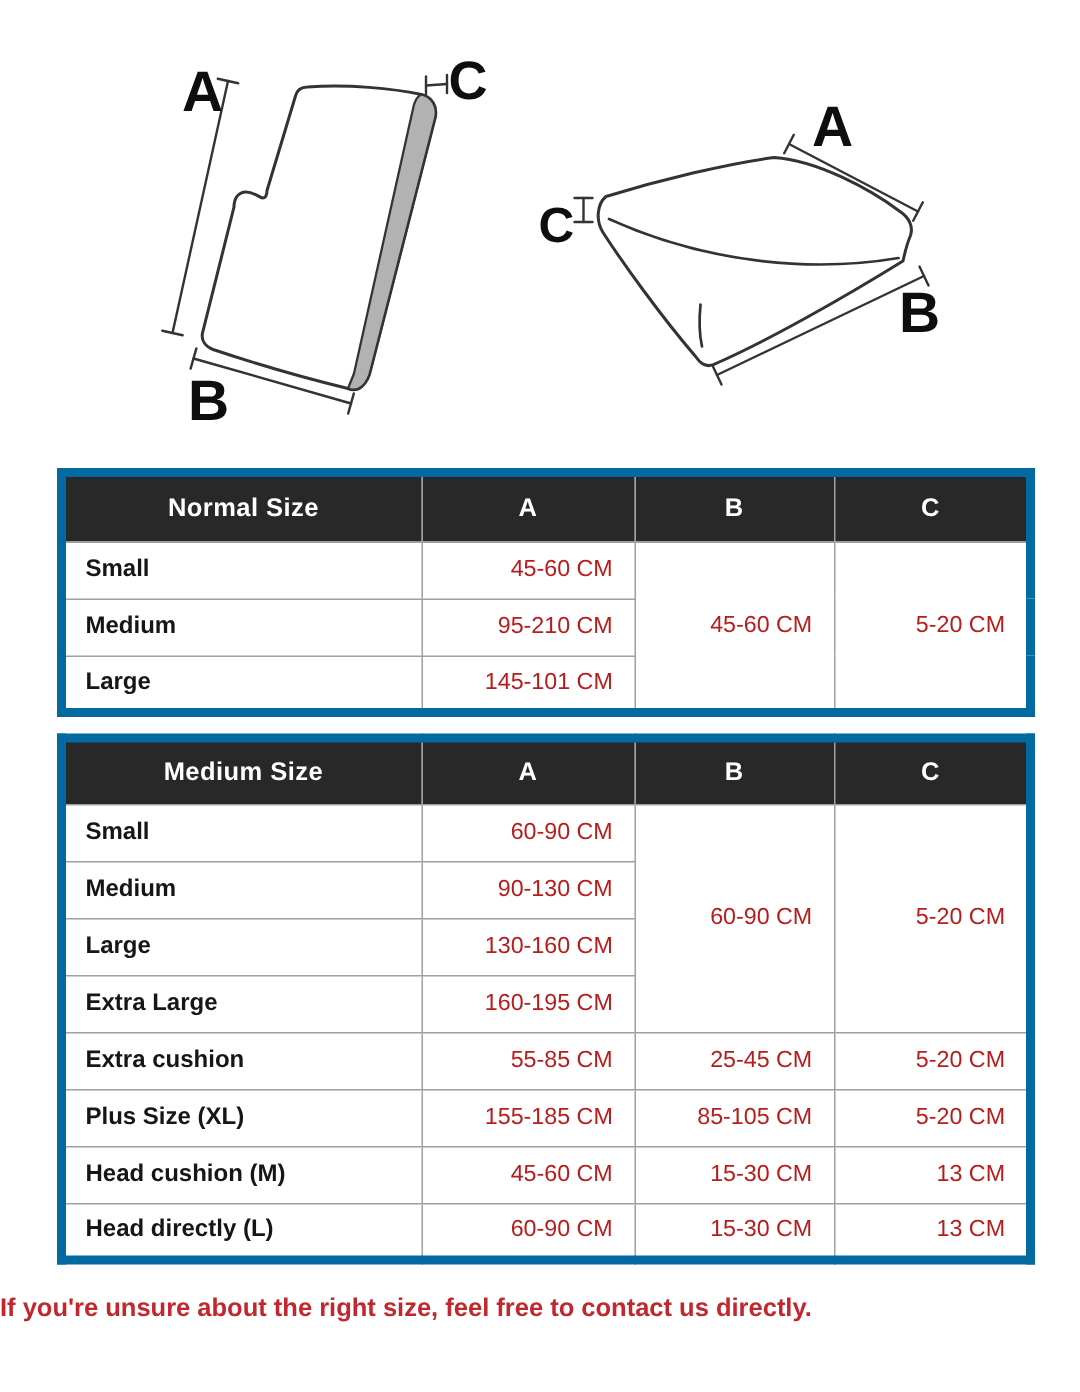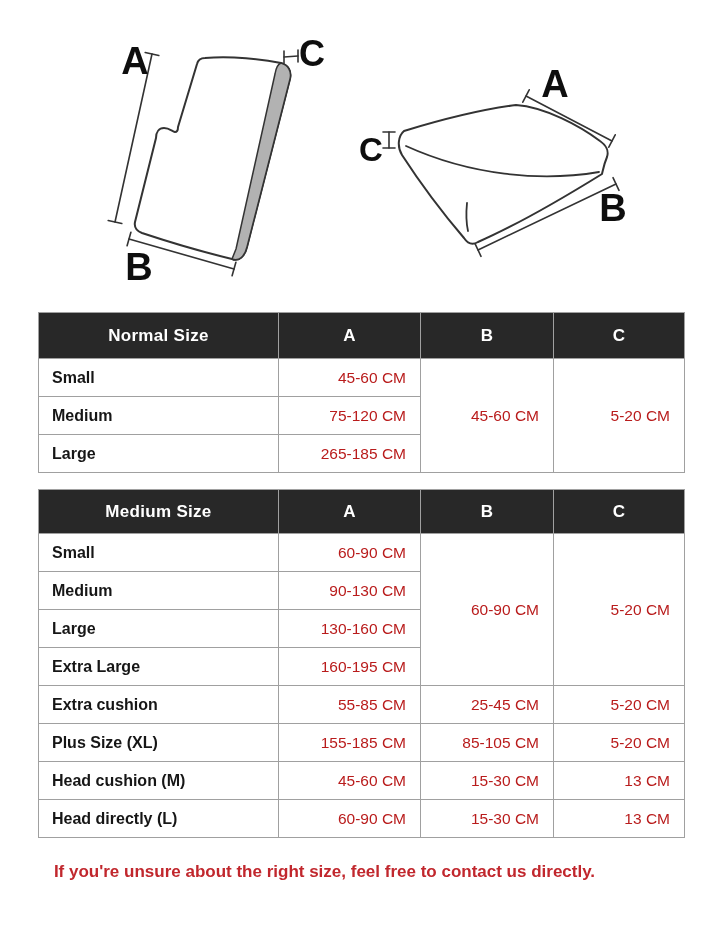--- a/index.html
+++ b/index.html
@@ -20,21 +20,21 @@
     font-family: "Liberation Sans", sans-serif;
     font-weight: bold;
     fill: #0e0e0e;
   }
   .size-table {
     position: absolute;
     left: 38px;
     border-collapse: collapse;
     table-layout: fixed;
     width: 646px;
-    border: 1px solid #0369a1;
+    border: 6px solid #0369a1;
     background: #ffffff;
   }
   .size-table th, .size-table td {
     border: 1px solid #a0a0a0;
     vertical-align: middle;
     box-sizing: border-box;
   }
   .size-table thead th {
     background: #282828;
     color: #ffffff;
@@ -59,21 +59,21 @@
     font-size: 15.5px;
     color: #b91c1c;
     text-align: right;
     padding-right: 14px;
     font-weight: normal;
   }
   .footer-note {
     position: absolute;
     left: 0; top: 862px;
     width: 649px;
-    text-align: center;
+    text-align: left;
     font-size: 17px;
     font-weight: bold;
     color: #c1272d;
   }
 </style>
 </head>
 <body>
 
 <div class="page">
 
@@ -175,25 +175,25 @@
     </thead>
     <tbody>
       <tr>
         <td class="label">Small</td>
         <td class="val">45-60 CM</td>
         <td class="val" rowspan="3">45-60 CM</td>
         <td class="val" rowspan="3">5-20 CM</td>
       </tr>
       <tr>
         <td class="label">Medium</td>
-        <td class="val">75-120 CM</td>
+        <td class="val">95-210 CM</td>
       </tr>
       <tr>
         <td class="label">Large</td>
-        <td class="val">265-185 CM</td>
+        <td class="val">145-101 CM</td>
       </tr>
     </tbody>
   </table>
 
   <table class="size-table" id="table2">
     <colgroup>
       <col style="width:240px">
         <col style="width:142px">
         <col style="width:133px">
         <col style="width:131px">

